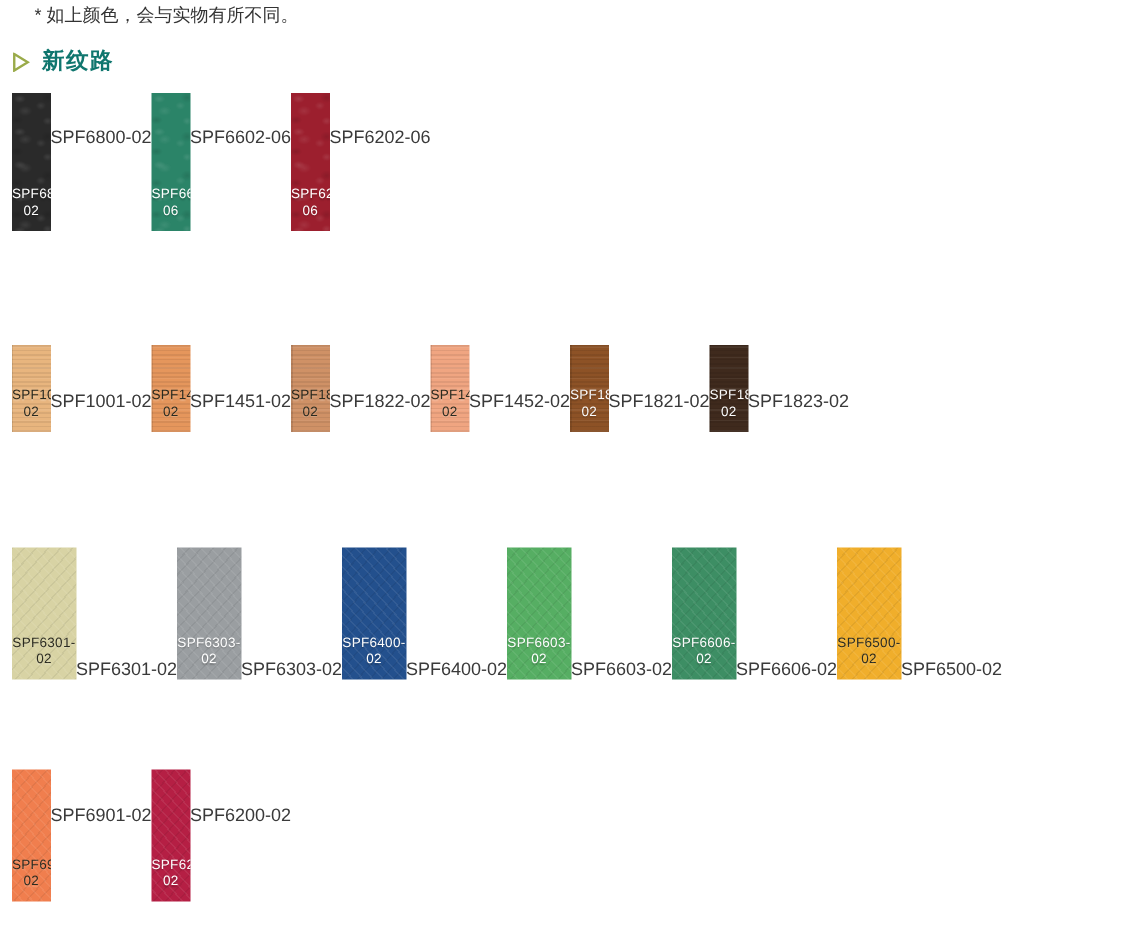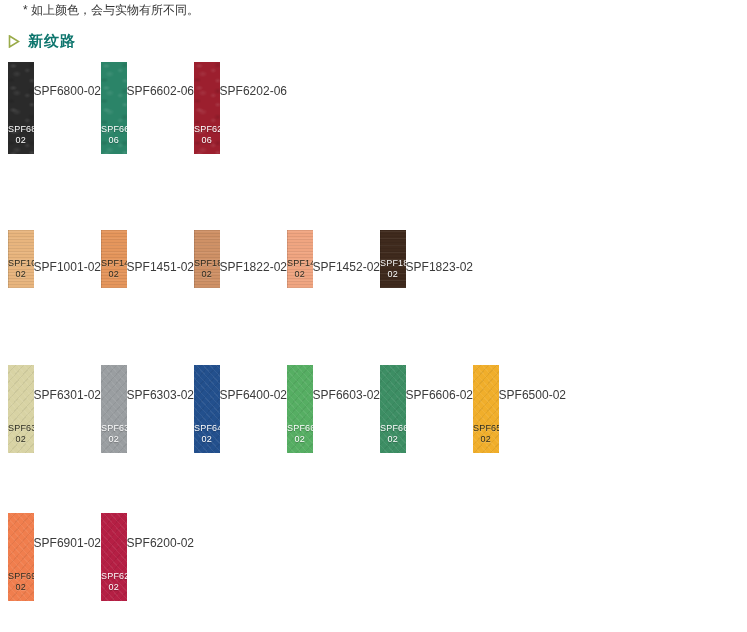--- a/index.html
+++ b/index.html
@@ -97,21 +97,21 @@
   #row-new .caption { margin-top: 22px; }
 
   
   #row-wood { top: 230px; }
   #row-wood .cell { width: 93px; }
   #row-wood .swatch { width: 88px; height: 58px; }
   #row-wood .caption { margin-top: 30px; }
 
   
   #row-solid { top: 365px; }
-  #row-solid .cell { width: 93px; }
+  #row-solid .cell { width: 110px; align-items: flex-end; }
   #row-solid .swatch { width: 88px; height: 88px; }
   #row-solid .caption { margin-top: 23px; }
 
   
   #row-solid2 { top: 513px; }
   #row-solid2 .cell { width: 93px; }
   #row-solid2 .swatch { width: 88px; height: 88px; }
   #row-solid2 .caption { margin-top: 23px; }
 
   
@@ -201,20 +201,26 @@
         </div>
         <div class="caption">SPF1822-02</div>
       </div>
       <div class="cell">
         <div class="swatch grain-wood" style="background: rgb(240, 165, 129);">
           <div class="swatch-label dark">SPF1452-02</div>
         </div>
         <div class="caption">SPF1452-02</div>
       </div>
       <div class="cell">
+        <div class="swatch grain-wood" style="background: rgb(141, 82, 38);">
+          <div class="swatch-label">SPF1821-02</div>
+        </div>
+        <div class="caption">SPF1821-02</div>
+      </div>
+      <div class="cell">
         <div class="swatch grain-wood" style="background: rgb(63, 42, 29);">
           <div class="swatch-label">SPF1823-02</div>
         </div>
         <div class="caption">SPF1823-02</div>
       </div>
     </div>
     <div class="row" id="row-solid">
       <div class="cell">
         <div class="swatch grain-fine" style="background: rgb(216, 211, 164);">
           <div class="swatch-label dark">SPF6301-02</div>

